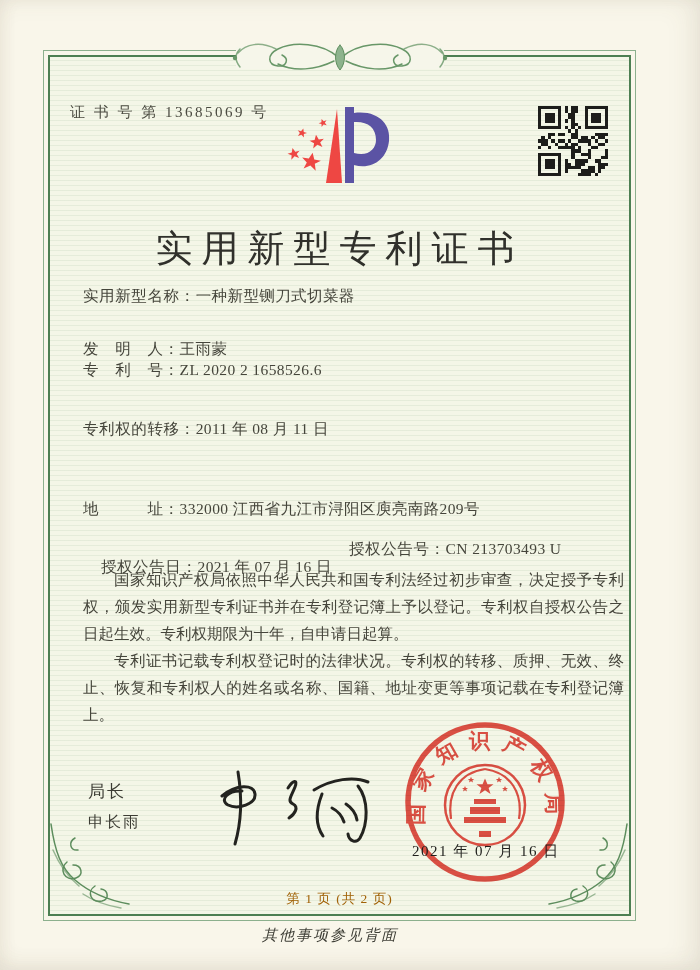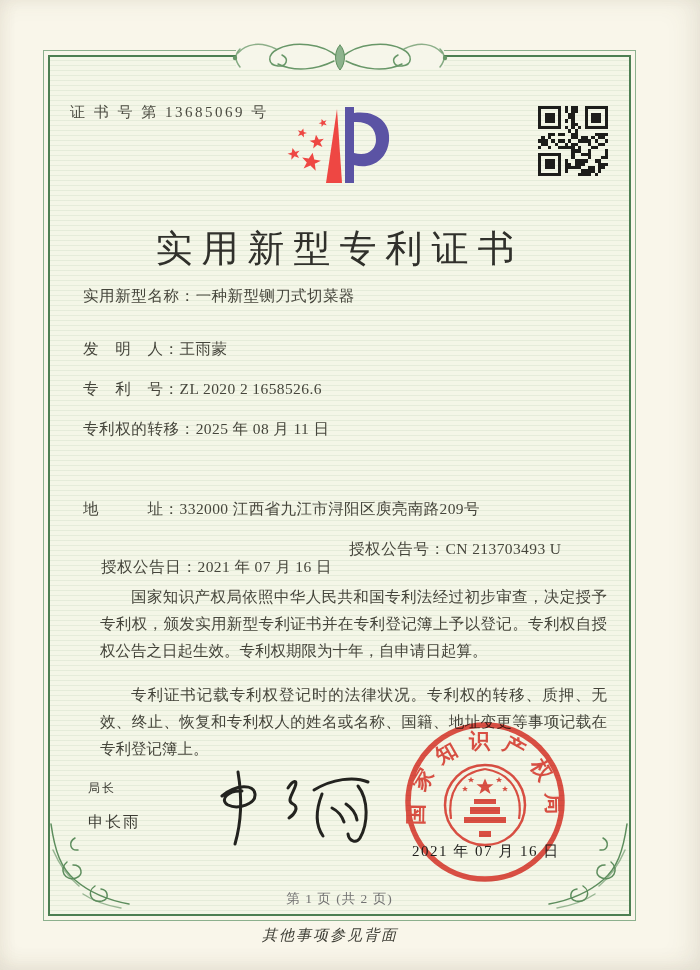--- a/index.html
+++ b/index.html
@@ -18,27 +18,27 @@
   }
   .frame::before{content:"";position:absolute;inset:-5px;border:1px solid #8cb08d;}
   .frame::after{content:"";position:absolute;inset:0;border:2px solid #4d7f52;}
   .abs{position:absolute;white-space:pre;}
   .cert-no{left:70px;top:103px;font-size:15px;letter-spacing:2.5px;color:#4a4a40;z-index:2;}
   .title{position:absolute;left:48px;width:583px;top:199px;text-align:center;font-size:37px;letter-spacing:9px;color:#30302b;font-weight:500;z-index:2;}
   .frow{position:absolute;left:83px;font-size:15.5px;color:#45453b;white-space:pre;letter-spacing:.6px;z-index:2;}
   .frow .fv{letter-spacing:.4px;}
   .grant-pair2{position:absolute;left:266px;top:0;white-space:pre;}
   .paras{position:absolute;left:83px;top:566px;width:541px;font-size:15.5px;line-height:27px;text-align:justify;color:#45453b;z-index:2;}
-  .paras p{margin:17px;text-indent:2em;}
-  .sig-title{left:88px;top:780px;font-size:12px;letter-spacing:2px;z-index:2;}
+  .paras p{margin:0;text-indent:2em;}
+  .sig-title{left:88px;top:780px;font-size:17px;letter-spacing:2px;z-index:2;}
   .sig-name{left:88px;top:812px;font-size:15.5px;letter-spacing:2px;z-index:2;}
   .signature{position:absolute;left:192px;top:764px;z-index:2;}
   .seal{position:absolute;left:402px;top:719px;z-index:3;opacity:.93;mix-blend-mode:multiply;}
   .seal-date{position:absolute;left:412px;top:842px;font-size:15px;letter-spacing:1.5px;color:#1f1f1c;z-index:4;}
-  .page-ind{position:absolute;left:48px;width:583px;top:890px;text-align:center;font-size:13.5px;letter-spacing:1px;color:#737373;z-index:2;}
+  .page-ind{position:absolute;left:48px;width:583px;top:890px;text-align:center;font-size:13.5px;letter-spacing:1px;color:#a16207;z-index:2;}
   .back-note{position:absolute;left:262px;top:926px;font-size:15px;font-style:italic;letter-spacing:2px;color:#3d3d35;}
   .logo{position:absolute;left:281px;top:101px;z-index:2;}
   .qr{position:absolute;left:538px;top:106px;z-index:2;}
   .flourish{position:absolute;left:224px;top:37px;z-index:2;}
   .corner{position:absolute;z-index:2;}
   .corner.br{left:545px;top:820px;}
   .corner.bl{left:47px;top:820px;transform:scaleX(-1);}
 </style>
 </head>
 <body>
@@ -327,22 +327,22 @@
       <rect x="13" y="20" width="1" height="1" fill="#1d1d1b"></rect>
       <rect x="14" y="20" width="1" height="1" fill="#1d1d1b"></rect>
       <rect x="15" y="20" width="1" height="1" fill="#1d1d1b"></rect>
       <rect x="17" y="20" width="1" height="1" fill="#1d1d1b"></rect>
     </svg>
 
   <h1 class="title">实用新型专利证书</h1>
 
   <div class="frow" style="top:286px"><span>实用新型名称：</span><span class="fv">一种新型铡刀式切菜器</span></div>
   <div class="frow" style="top:339px"><span>发　明　人：</span><span class="fv">王雨蒙</span></div>
-  <div class="frow" style="top:379px"><span>专　利　号：</span><span class="fv">ZL 2020 2 1658526.6</span></div>
-  <div class="frow" style="top:419px"><span>专利权的转移：</span><span class="fv">2025 年 08 月 11 日</span></div>
+  <div class="frow" style="top:360px"><span>专　利　号：</span><span class="fv">ZL 2020 2 1658526.6</span></div>
+  <div class="frow" style="top:419px"><span>专利权的转移：</span><span class="fv">2011 年 08 月 11 日</span></div>
   <div class="frow" style="top:499px"><span>地　　　址：</span><span class="fv">332000 江西省九江市浔阳区庾亮南路209号</span></div>
   <div class="frow" style="top:539px">
     <span>授权公告日：</span><span class="fv">2021 年 07 月 16 日</span>
     <span class="grant-pair2"><span>授权公告号：</span><span class="fv">CN 213703493 U</span></span>
   </div>
 
   <div class="paras">
     <p>国家知识产权局依照中华人民共和国专利法经过初步审查，决定授予专利权，颁发实用新型专利证书并在专利登记簿上予以登记。专利权自授权公告之日起生效。专利权期限为十年，自申请日起算。</p>
     <p>专利证书记载专利权登记时的法律状况。专利权的转移、质押、无效、终止、恢复和专利权人的姓名或名称、国籍、地址变更等事项记载在专利登记簿上。</p>
   </div>

